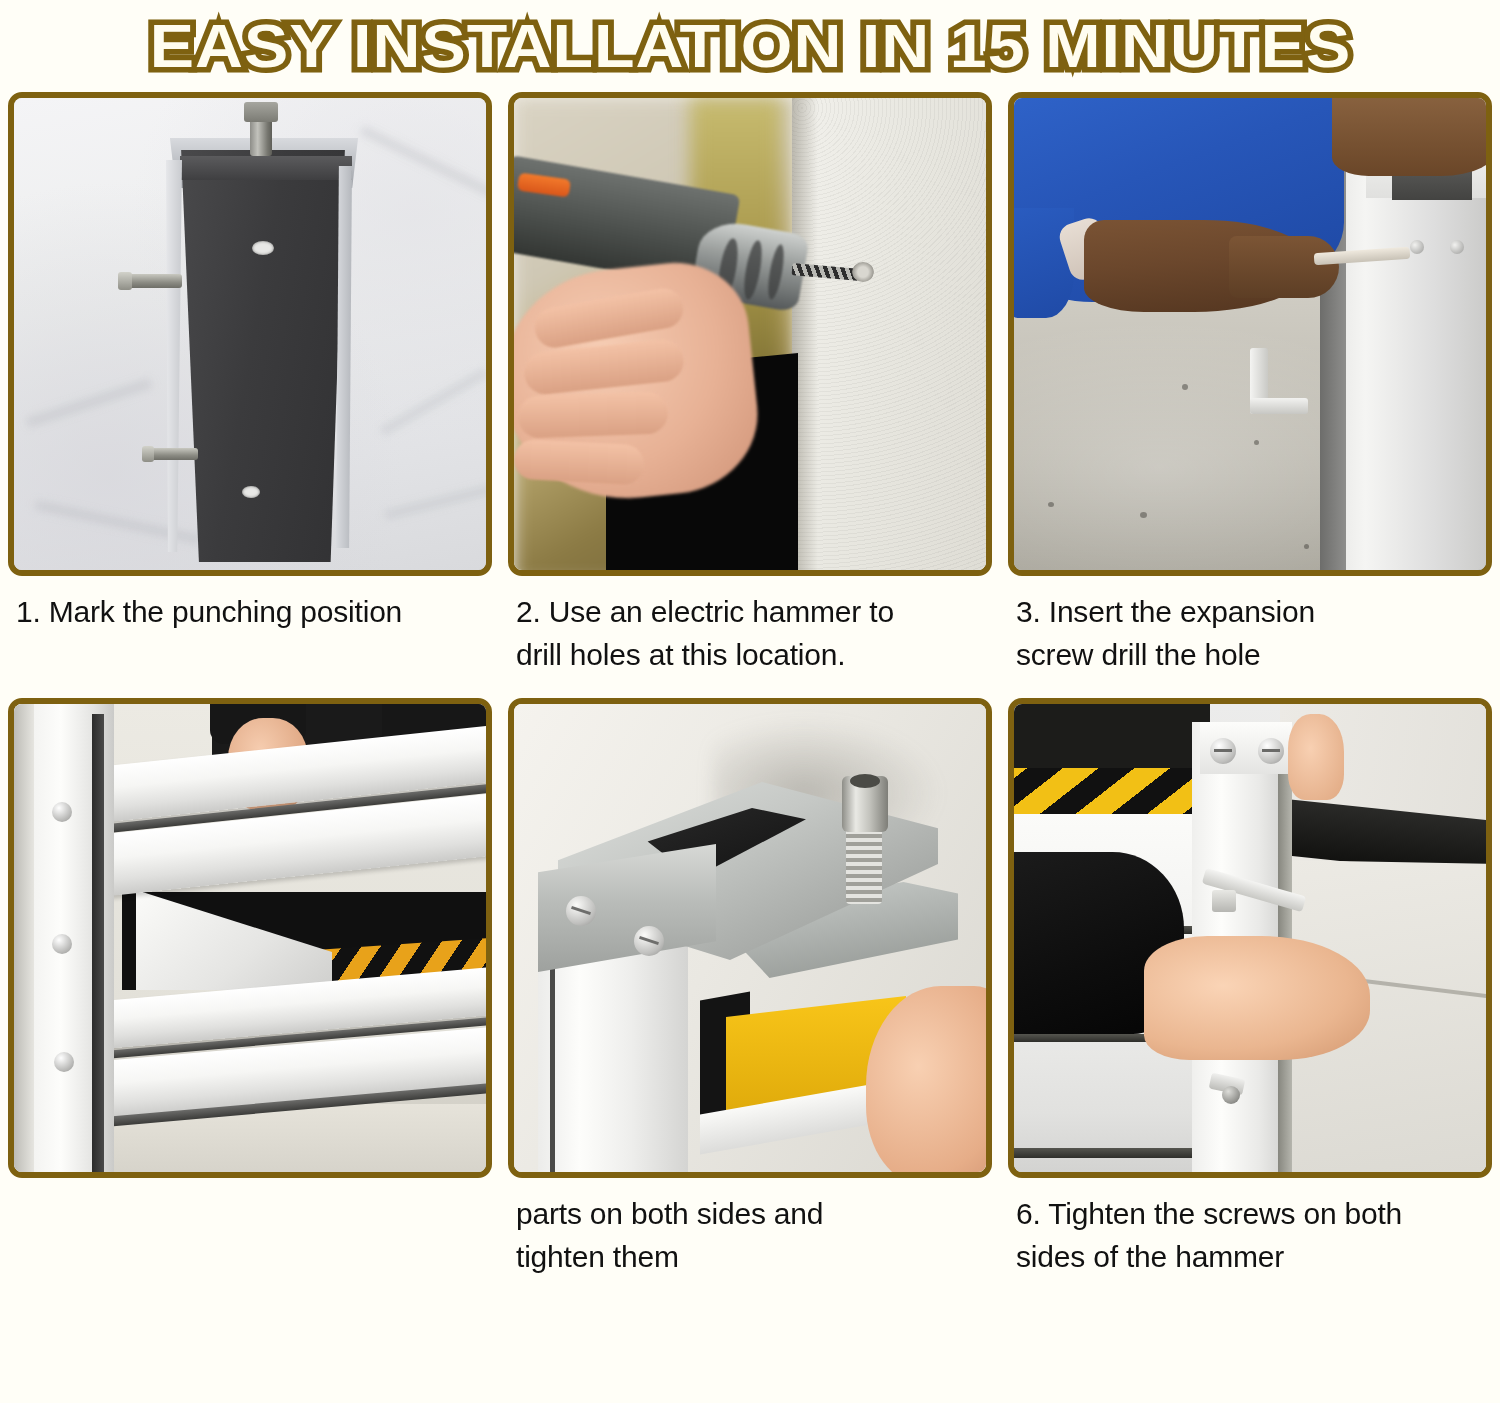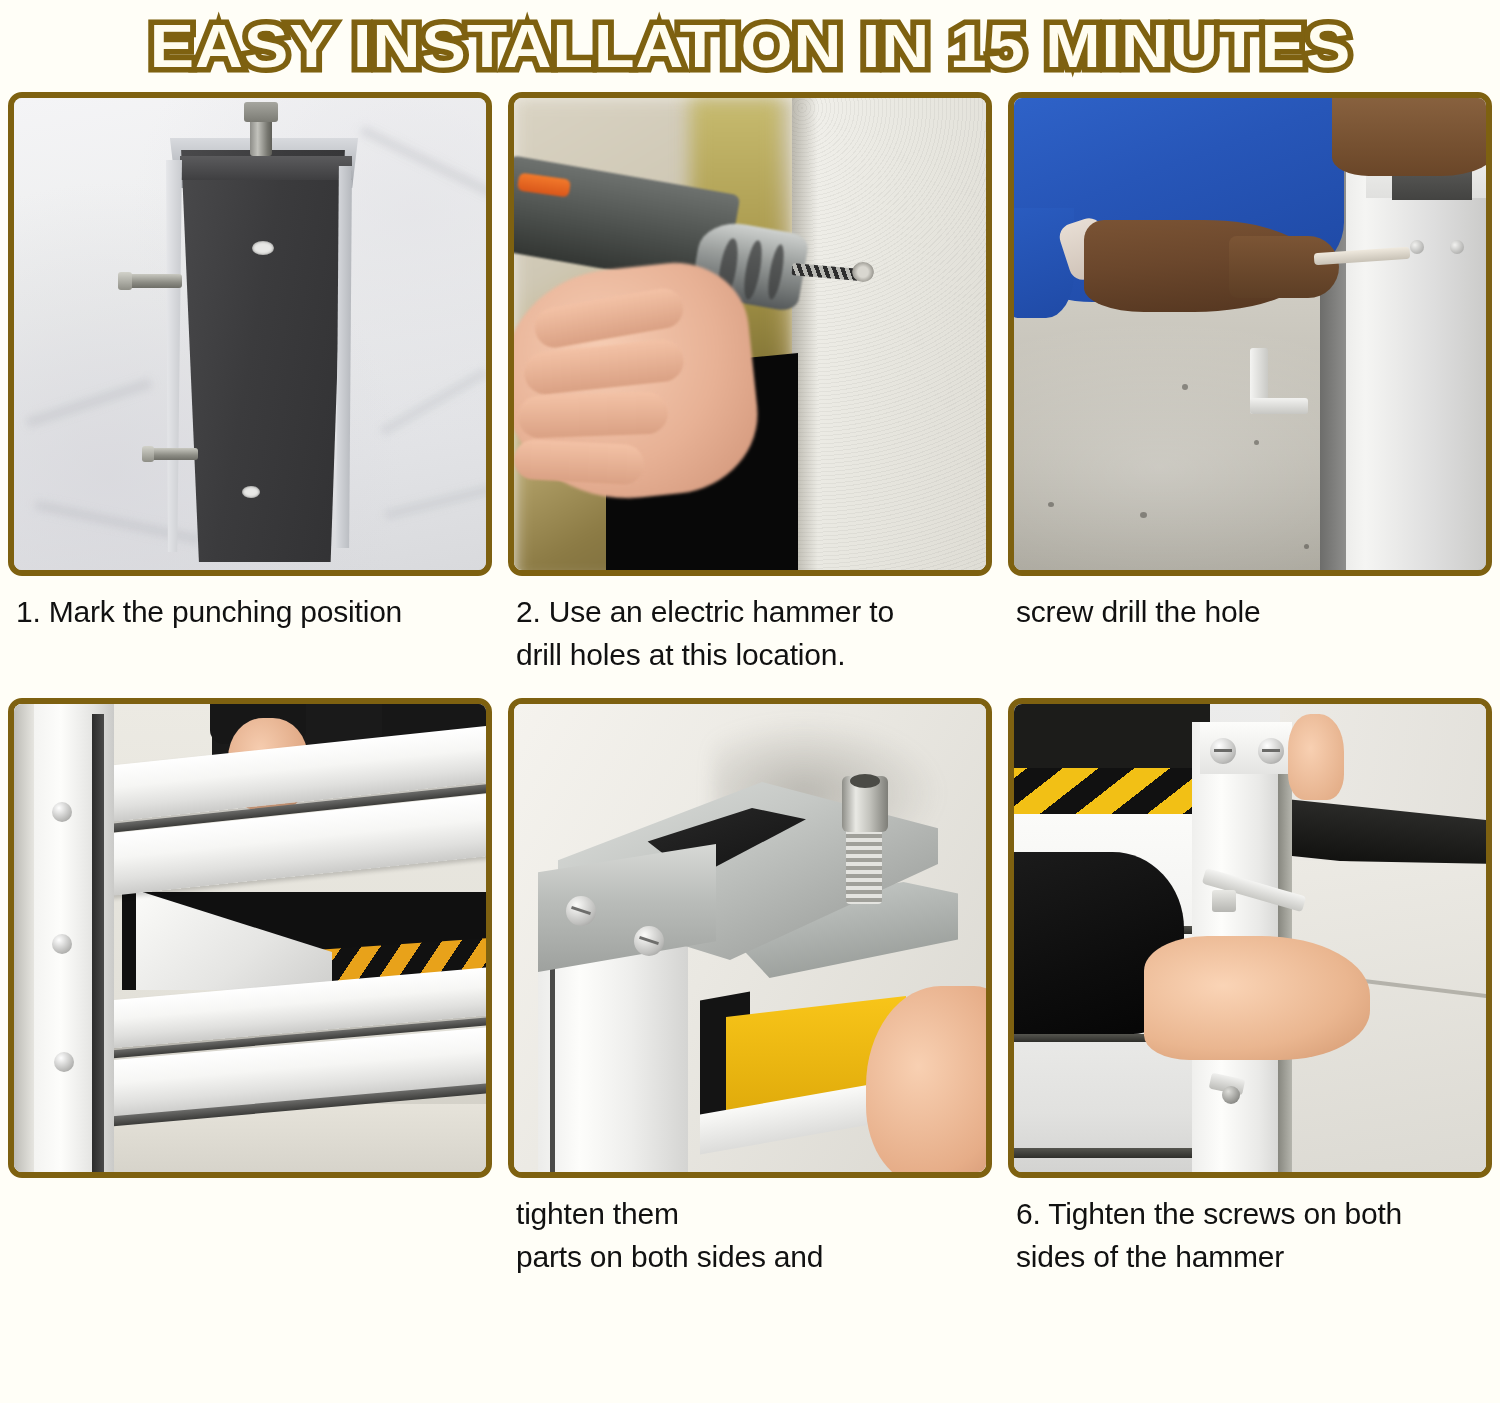--- a/index.html
+++ b/index.html
@@ -615,20 +615,21 @@
           <div class="p3-allen"></div>
           <div class="p3-allen-foot"></div>
           <div class="p3-speck" style="left:168px;top:286px;width:6px;height:6px;"></div>
           <div class="p3-speck" style="left:126px;top:414px;width:7px;height:6px;"></div>
           <div class="p3-speck" style="left:240px;top:342px;width:5px;height:5px;"></div>
           <div class="p3-speck" style="left:34px;top:404px;width:6px;height:5px;"></div>
           <div class="p3-speck" style="left:290px;top:446px;width:5px;height:5px;"></div>
         </div>
       </div>
       <div class="caption">
+        <span class="ln">3. Insert the expansion</span>
         <span class="ln">screw drill the hole</span>
       </div>
     </div>
   </div>
 
   <div class="spacer"></div>
 
   <div class="row row2">
 
     <div class="cell">
@@ -676,22 +677,22 @@
           <div class="p5-bracket-hole"></div>
           <div class="p5-bracket-front"></div>
           <div class="p5-bolt-shaft"></div>
           <div class="p5-bolt-head"></div>
           <div class="p5-bolt-hole"></div>
           <div class="p5-screw" style="left:52px;top:192px;"></div>
           <div class="p5-screw" style="left:120px;top:222px;"></div>
         </div>
       </div>
       <div class="caption">
+        <span class="ln">parts on both sides and</span>
         <span class="ln">tighten them</span>
-        <span class="ln">parts on both sides and</span>
       </div>
     </div>
 
     <div class="cell">
       <div class="photo-frame">
         <div class="photo-inner p6">
           <div class="p6-wallR"></div>
           <div class="p6-baseboard"></div>
           <div class="p6-floorR"></div>
           <div class="p6-floorline"></div>

